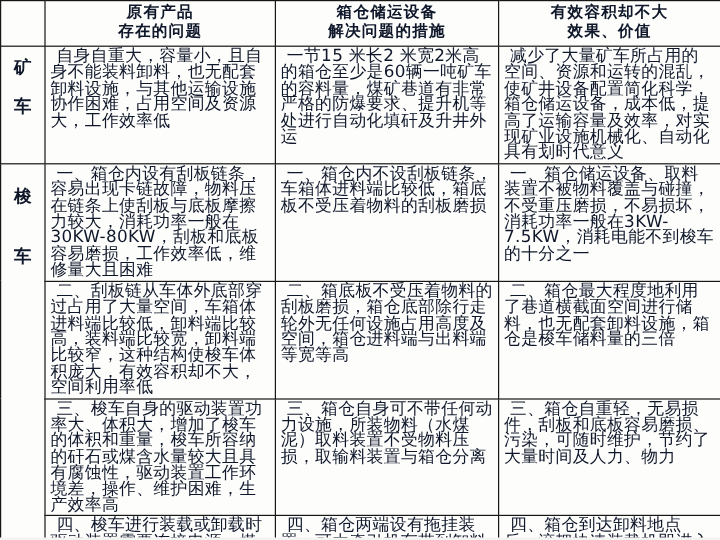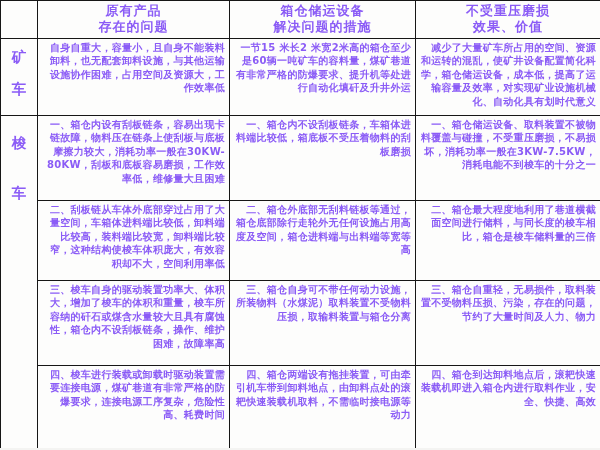--- a/index.html
+++ b/index.html
@@ -1,21 +1,21 @@
 <!DOCTYPE html>
 <html><head>
 <meta charset="utf-8">
 <style>
   html,body{margin:0;padding:0;background:#f4f4f2;}
   .page{
     width:600px;height:448px;
     background:#fdfdfc;
     box-sizing:border-box;
     font-family:"DejaVu Sans","Liberation Sans",sans-serif;
-    color:#8b5cf6;
+    color:#0f172a;
     overflow:hidden;
   }
   table.cmp{
     width:600px;height:450px;
     border-collapse:collapse;
     table-layout:fixed;
     background:#fdfdfc;
   }
   table.cmp col.c-label{width:37px;}
   table.cmp col.c1{width:192px;}
@@ -47,24 +47,24 @@
     font-size:14.5px;
     font-weight:bold;
     text-align:center;
     vertical-align:middle;
     white-space:pre-line;
     letter-spacing:0;
   }
   th.row-label.kuangche{line-height:32px;}
   th.row-label.suoche{line-height:50px;}
   td.cell{
-    font-size:10px;
-    font-weight:bold;
+    font-size:14px;
+    font-weight:normal;
     line-height:13.4px;
-    text-align:right;
+    text-align:left;
     letter-spacing:0.3px;
     text-indent:5px;
   }
 </style>
 </head>
 <body>
 
 <div class="page">
   <table class="cmp">
     <colgroup>
@@ -74,21 +74,21 @@
         <col class="c3">
     </colgroup>
 
     <tbody>
         <tr class="h-head">
       <th class="col-head"></th>
       <th class="col-head">原有产品
 存在的问题</th>
       <th class="col-head">箱仓储运设备
 解决问题的措施</th>
-      <th class="col-head">不受重压磨损
+      <th class="col-head">有效容积却不大
 效果、价值</th>
     </tr>
 
     <tr class="h1">
       <th class="row-label kuangche">矿
 车</th>
       <td class="cell">自身自重大，容量小，且自身不能装料卸料，也无配套卸料设施，与其他运输设施协作困难，占用空间及资源大，工作效率低</td>
       <td class="cell">一节15 米长2 米宽2米高的箱仓至少是60辆一吨矿车的容料量，煤矿巷道有非常严格的防爆要求、提升机等处进行自动化填矸及升井外运</td>
       <td class="cell">减少了大量矿车所占用的空间、资源和运转的混乱，使矿井设备配置简化科学，箱仓储运设备，成本低，提高了运输容量及效率，对实现矿业设施机械化、自动化具有划时代意义</td>
     </tr>
@@ -96,28 +96,28 @@
     <tr class="h2">
       <th class="row-label suoche" rowspan="4">梭
 车</th>
       <td class="cell">一、箱仓内设有刮板链条，容易出现卡链故障，物料压在链条上使刮板与底板摩擦力较大，消耗功率一般在30KW-80KW，刮板和底板容易磨损，工作效率低，维修量大且困难</td>
       <td class="cell">一、箱仓内不设刮板链条，车箱体进料端比较低，箱底板不受压着物料的刮板磨损</td>
       <td class="cell">一、箱仓储运设备、取料装置不被物料覆盖与碰撞，不受重压磨损，不易损坏，消耗功率一般在3KW-7.5KW，消耗电能不到梭车的十分之一</td>
     </tr>
 
     <tr class="h3">
       <td class="cell">二、刮板链从车体外底部穿过占用了大量空间，车箱体进料端比较低，卸料端比较高，装料端比较宽，卸料端比较窄，这种结构使梭车体积庞大，有效容积却不大，空间利用率低</td>
-      <td class="cell">二、箱仓外底部无刮料链板等通过，箱仓底部除行走轮外无任何设施占用高度及空间，箱仓进料端与出料端等宽等高</td>
-      <td class="cell">二、箱仓最大程度地利用了巷道横截面空间进行储料，与同长度的梭车相比，箱仓是梭车储料量的三倍</td>
+      <td class="cell">二、箱底板不受压着物料的刮板磨损，箱仓底部除行走轮外无任何设施占用高度及空间，箱仓进料端与出料端等宽等高</td>
+      <td class="cell">二、箱仓最大程度地利用了巷道横截面空间进行储料，也无配套卸料设施，箱仓是梭车储料量的三倍</td>
     </tr>
 
     <tr class="h4">
-      <td class="cell">三、梭车自身的驱动装置功率大、体积大，增加了梭车的体积和重量，梭车所容纳的矸石或煤含水量较大且具有腐蚀性，箱仓内不设刮板链条，操作、维护困难，故障率高</td>
+      <td class="cell">三、梭车自身的驱动装置功率大、体积大，增加了梭车的体积和重量，梭车所容纳的矸石或煤含水量较大且具有腐蚀性，驱动装置工作环境差，操作、维护困难，生产效率高</td>
       <td class="cell">三、箱仓自身可不带任何动力设施，所装物料（水煤泥）取料装置不受物料压损，取输料装置与箱仓分离</td>
-      <td class="cell">三、箱仓自重轻，无易损件，取料装置不受物料压损、污染，存在的问题，节约了大量时间及人力、物力</td>
+      <td class="cell">三、箱仓自重轻，无易损件，刮板和底板容易磨损、污染，可随时维护，节约了大量时间及人力、物力</td>
     </tr>
 
     <tr class="h5">
       <td class="cell">四、梭车进行装载或卸载时驱动装置需要连接电源，煤矿巷道有非常严格的防爆要求，连接电源工序复杂，危险性高、耗费时间</td>
       <td class="cell">四、箱仓两端设有拖挂装置，可由牵引机车带到卸料地点，由卸料点处的滚耙快速装载机取料，不需临时接电源等动力</td>
       <td class="cell">四、箱仓到达卸料地点后，滚耙快速装载机即进入箱仓内进行取料作业，安全、快捷、高效</td>
     </tr>
   </tbody>
     </table>
 </div>

